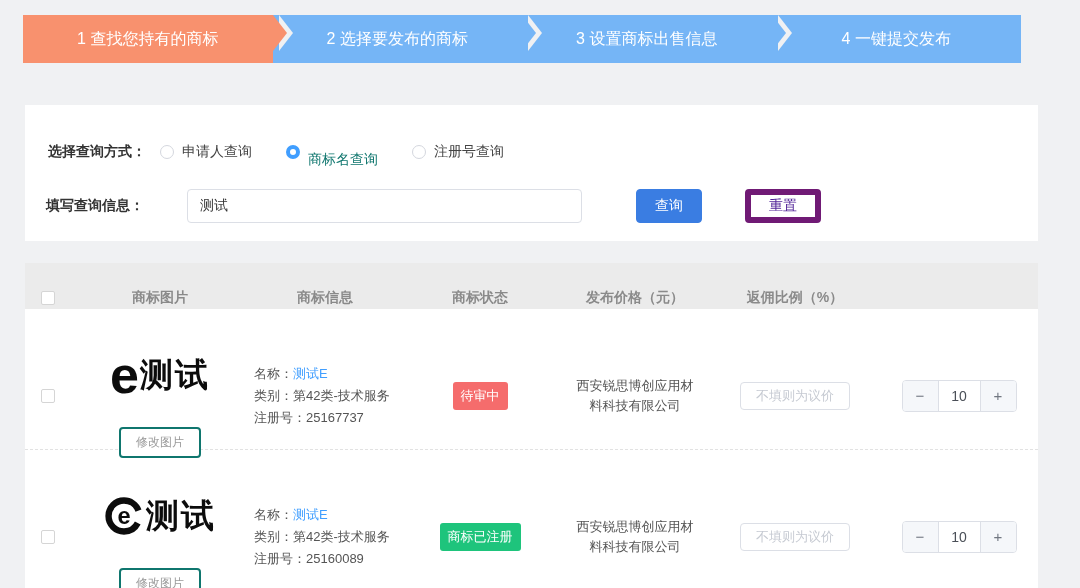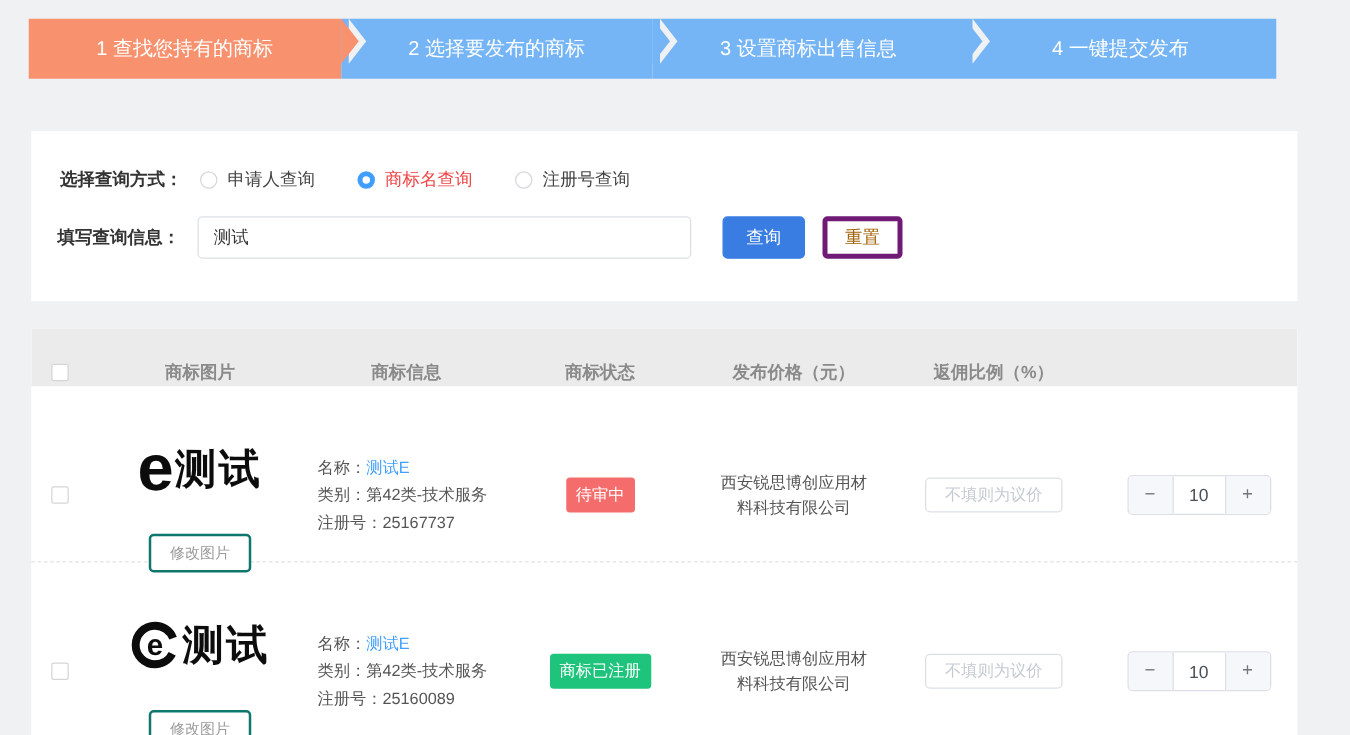--- a/index.html
+++ b/index.html
@@ -52,36 +52,36 @@
   
   .search-panel {
     position:relative;
     margin:42px 0 0 25px;
     width:1013px;
     height:136px;
     background:#fff;
   }
   .form-row { display:flex; align-items:center; }
   .form-row.methods { padding:30px 0 0 23px; }
-  .form-row.query { padding:20px 0 0 21px; }
+  .form-row.query { padding:20px 0 0 21px;gap:29px; }
   .form-label { font-size:14px; font-weight:bold; color:#333; width:112px; }
   .radio-item { display:flex; align-items:center; margin-right:34px; cursor:pointer; }
   .radio-circle {
     width:14px; height:14px;
     border:1px solid #d4d7de;
     border-radius:50%;
     background:#fff;
     margin-right:8px;
   }
   .radio-item.selected .radio-circle {
     width:14px; height:14px;
     border:4px solid #409eff;
   }
   .radio-label { font-size:14px; color:#444; }
-  .radio-item.selected .radio-label { color:#ef4444; }
+  .radio-item.selected .radio-label { color:#0f766e;margin-top:16px; }
 
   .query-input {
     width:395px; height:34px;
     border:1px solid #dcdfe6;
     border-radius:4px;
     padding:0 12px;
     font-size:14px;
     color:#333;
     outline:none;
     font-family:inherit;
@@ -91,25 +91,25 @@
     width:66px; height:34px;
     background:#3a7de2;
     border:1px solid #3a7de2;
     border-radius:4px;
     color:#fff; font-size:14px;
     cursor:pointer;
     font-family:Liberation Mono, monospace;
   }
   .btn-reset {
     margin-left:14px;
-    width:64px; height:34px;
-    background:#fff;
-    border:4px solid #701a75;
-    border-radius:4px;
-    color:#a16207; font-size:14px;
+    width:76px; height:34px;
+    background:#fff;
+    border:6px solid #701a75;
+    border-radius:4px;
+    color:#4c1d95; font-size:14px;
     cursor:pointer;
     font-family:inherit;
   }
 
   
   .table {
     margin:22px 0 0 25px;
     width:1013px;
     height:341px;
     background:#fff;

